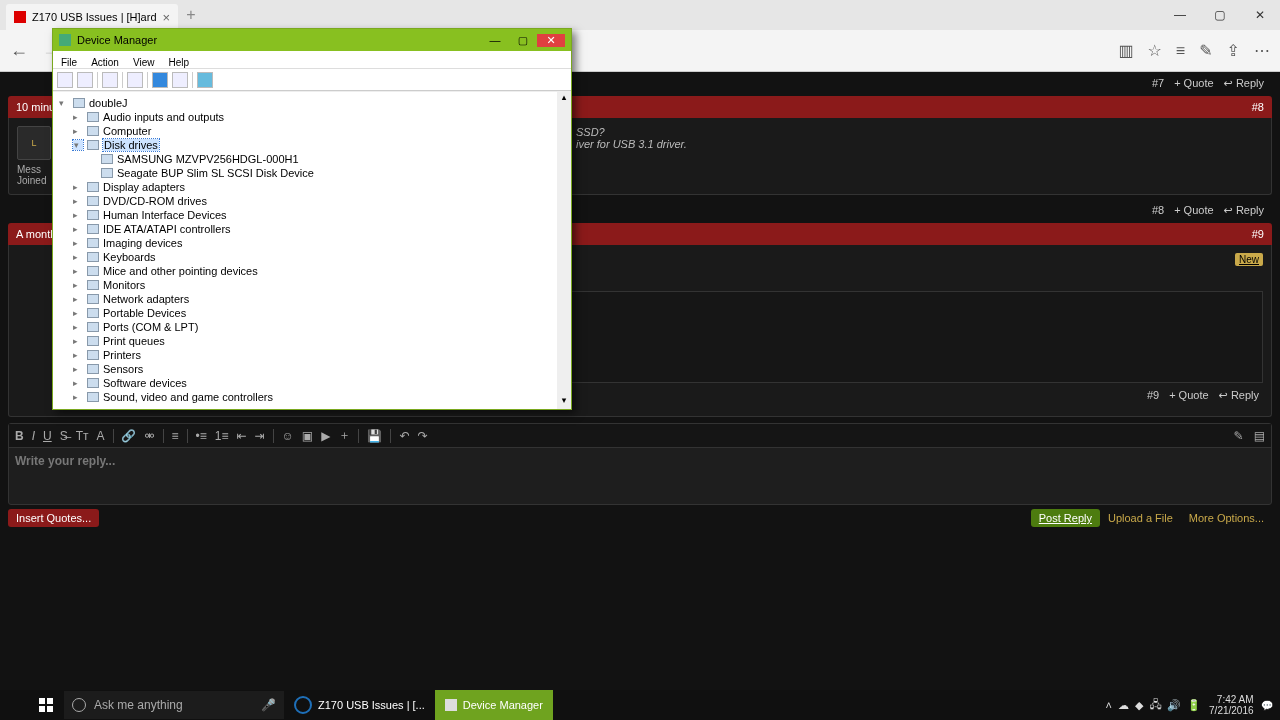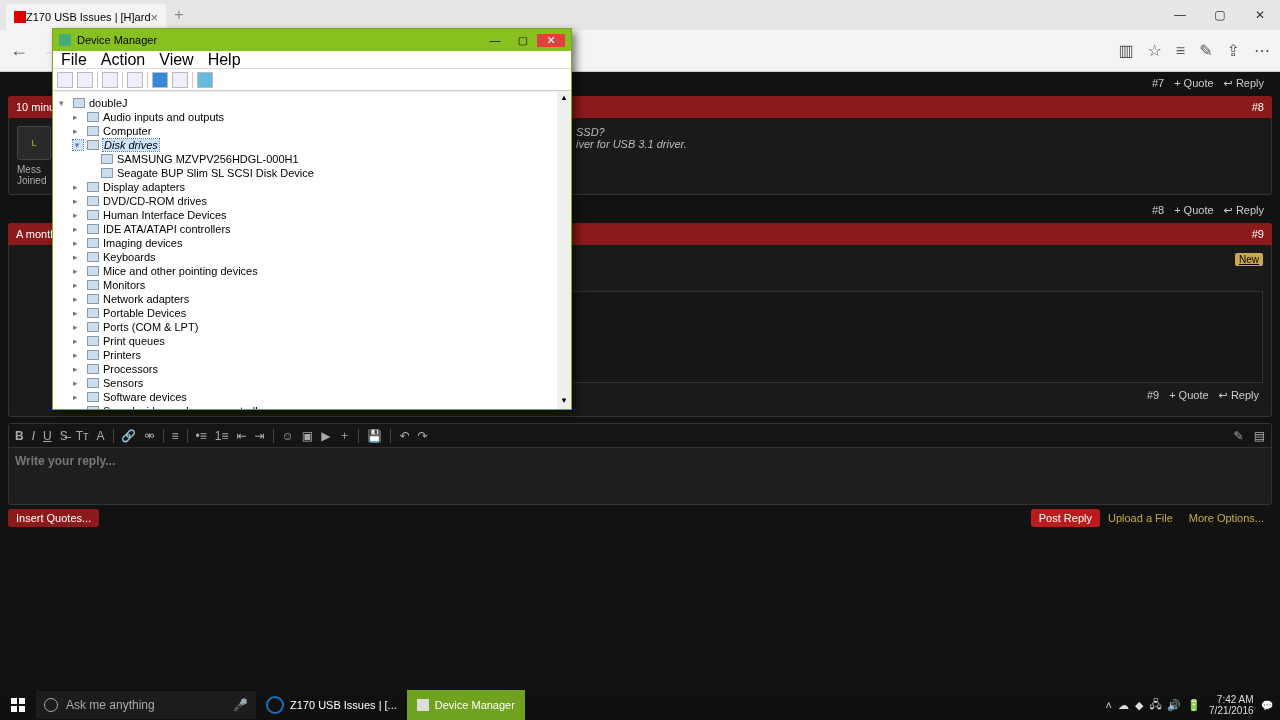--- a/index.html
+++ b/index.html
@@ -1,20 +1,20 @@
 <!DOCTYPE html>
 <html><head>
 <meta charset="utf-8">
 <style>
 * { margin: 0; padding: 0; box-sizing: border-box; font-family: "Segoe UI", Tahoma, sans-serif; }
 body { width: 1280px; height: 720px; background: #121212; overflow: hidden; position: relative; }
 
 
 .browser-chrome { background: #e6e6e6; height: 30px; display: flex; align-items: center; }
-.tab { background: #f4f4f4; height: 26px; margin-top: 4px; margin-left: 6px; padding: 0 8px; display: flex; align-items: center; font-size: 11px; border-top-left-radius: 3px; border-top-right-radius: 3px; }
+.tab { background: #f4f4f4; height: 26px; margin-top: 4px; margin-left: 6px; padding: 0 8px; display: flex; align-items: center; font-size: 11px; border-top-left-radius: 3px; border-top-right-radius: 3px; gap: 6px; }
 .tab .favicon { width: 12px; height: 12px; background: #d00; }
 .tab-close { font-size: 13px; color: #666; cursor: pointer; }
 .new-tab { margin-left: 8px; color: #888; font-size: 16px; }
 .win-controls { margin-left: auto; display: flex; }
 .win-controls div { width: 40px; height: 28px; text-align: center; font-size: 12px; line-height: 28px; color: #333; }
 
 .toolbar { background: #f4f4f4; height: 42px; display: flex; align-items: center; padding: 0 10px; gap: 14px; border-bottom: 1px solid #ccc; }
 .nav-arrow { font-size: 18px; color: #555; }
 .toolbar-spacer { flex: 1; }
 .tb-icon { font-size: 16px; color: #555; }
@@ -50,24 +50,24 @@
 .editor { background:#1e1e1e; border:1px solid #333; border-radius:3px; margin-top:6px;}
 .editor-toolbar { background:#151515; border-bottom:1px solid #333; height:24px; display:flex; align-items:center; padding:0 6px; gap:8px;}
 .editor-toolbar span { color:#aaa; font-size:12px; cursor:pointer;}
 .editor-toolbar .sep { width:1px; height:14px; background:#444; }
 .editor-area { height:56px; padding:6px; font-size:12px; color:#777;font-weight:bold;}
 .editor-right { margin-left:auto; display:flex; gap:10px;}
 .bottom-strip { display:flex; margin-top:4px;justify-content:space-between;}
 .insert-quotes{ background:#8b1a1a; color:#fff; font-size:11px; padding:3px 8px; border-radius:3px;}
 .bottom-strip-spacer{ flex:1;}
 .bottom-btn { font-size:11px; color:#c9a94a; padding:3px 8px;}
-.bottom-btn.primary{ background:#b91c1c; color:#fff; border-radius:3px;}
-
-
-.taskbar { position:absolute; left:0; right:0; bottom:0; height:30px; background:#101010; display:flex; align-items:center; }
+.bottom-btn.primary{ background:#4d7c0f; color:#fff; border-radius:3px;text-decoration:underline;}
+
+
+.taskbar { position:absolute; left:0; right:0; bottom:0; height:30px; background:#101010; display:flex; align-items:center;padding-left:28px; }
 .start-btn { width:36px; height:30px; display:flex; align-items:center; justify-content:center;}
 .start-btn::before{ content:""; width:14px; height:14px; background:
   linear-gradient(#fff,#fff) 0 0/6px 6px no-repeat,
   linear-gradient(#fff,#fff) 8px 0/6px 6px no-repeat,
   linear-gradient(#fff,#fff) 0 8px/6px 6px no-repeat,
   linear-gradient(#fff,#fff) 8px 8px/6px 6px no-repeat;}
 .search-box { background:#1c1c1c; height:28px; width:220px; display:flex; align-items:center; padding:0 8px; gap:8px; color:#aaa; font-size:12px;}
 .cortana { width:14px; height:14px; border:1.5px solid #aaa; border-radius:50%;}
 .mic { margin-left:auto; font-size:12px;}
 .task-item { height:30px; padding:0 10px; display:flex; align-items:center; gap:6px; font-size:11px; color:#fff;}
@@ -79,36 +79,36 @@
 .tray-icons { display:flex; gap:6px; align-items:center;}
 .tray-icons span{ font-size:11px;}
 
 
 .devmgr { position:absolute; left:52px; top:28px; width:520px; height:382px; background:#fff; box-shadow:4px 4px 8px rgba(0,0,0,0.5); border:1px solid #7aa81f;}
 .devmgr-title { background:#88c020; height:22px; display:flex; align-items:center; padding:0 6px; font-size:11px; gap:6px;}
 .devmgr-title .icon { width:12px; height:12px; background:#4a7; }
 .dm-win-ctl { margin-left:auto; display:flex;}
 .dm-win-ctl div{ width:28px; text-align:center; font-size:11px;}
 .dm-win-ctl .close{ background:#e04040; color:#fff;}
-.devmgr-menu { height:18px; display:flex; gap:14px; padding:0 8px; font-size:16px; background:#fff; border-bottom:1px solid #ddd;}
+.devmgr-menu { height:18px; display:flex; gap:14px; padding:0 8px; font-size:10px; background:#fff; border-bottom:1px solid #ddd;align-items:flex-end;}
 .devmgr-tb { height:22px; border-bottom:1px solid #ccc; display:flex; gap:4px; padding:2px 4px; align-items:center;}
 .devmgr-tb div{ width:16px; height:16px; border:1px solid #bbb; background:#eef;}
 .devmgr-tb .sep{ width:1px; height:16px; background:#ccc; border:none;}
 .tree { font-size:11px; padding:4px 2px 4px 6px; height:318px; overflow:hidden; position:relative; border-top:1px solid #eee;}
 .tree-scroll{ position:absolute; right:0; top:0; width:14px; background:#efefef; height:100%;}
 .tree-scroll .up,.tree-scroll .down{ height:14px; text-align:center; font-size:9px;}
 .tree-row { display:flex; align-items:center; height:14px; gap:4px; white-space:nowrap;}
 .caret{ width:10px; color:#777; font-size:9px;}
 .caret.open::before{ content:"▾";}
 .caret.closed::before{ content:"▸";}
 .caret.none::before{ content:"";}
 .dev-icon{ width:12px; height:10px; background:#cde; border:1px solid #89a;}
 .tree-row.indent1{ padding-left:14px;}
 .tree-row.indent2{ padding-left:28px;}
-.tree-row.selected span{ background:#cde3ff; outline:1px dotted #3a7bd5; padding:0 1px;font-style:italic;}
+.tree-row.selected span{ background:#cde3ff; outline:1px dotted #3a7bd5; padding:0 1px;}
 </style>
 </head>
 <body>
 
 <div class="browser-chrome">
   <div class="tab">
     <div class="favicon"></div>
     <span>Z170 USB Issues | [H]ard</span>
     <span class="tab-close">×</span>
   </div>
@@ -364,25 +364,20 @@
         <span>Print queues</span>
       </div>
     <div class="tree-row indent1">
         <span class="caret closed"></span>
         <div class="dev-icon"></div>
         <span>Printers</span>
       </div>
     <div class="tree-row indent1">
         <span class="caret closed"></span>
         <div class="dev-icon"></div>
-        <span>Processors</span>
-      </div>
-    <div class="tree-row indent1">
-        <span class="caret closed"></span>
-        <div class="dev-icon"></div>
         <span>Sensors</span>
       </div>
     <div class="tree-row indent1">
         <span class="caret closed"></span>
         <div class="dev-icon"></div>
         <span>Software devices</span>
       </div>
     <div class="tree-row indent1">
         <span class="caret closed"></span>
         <div class="dev-icon"></div>

